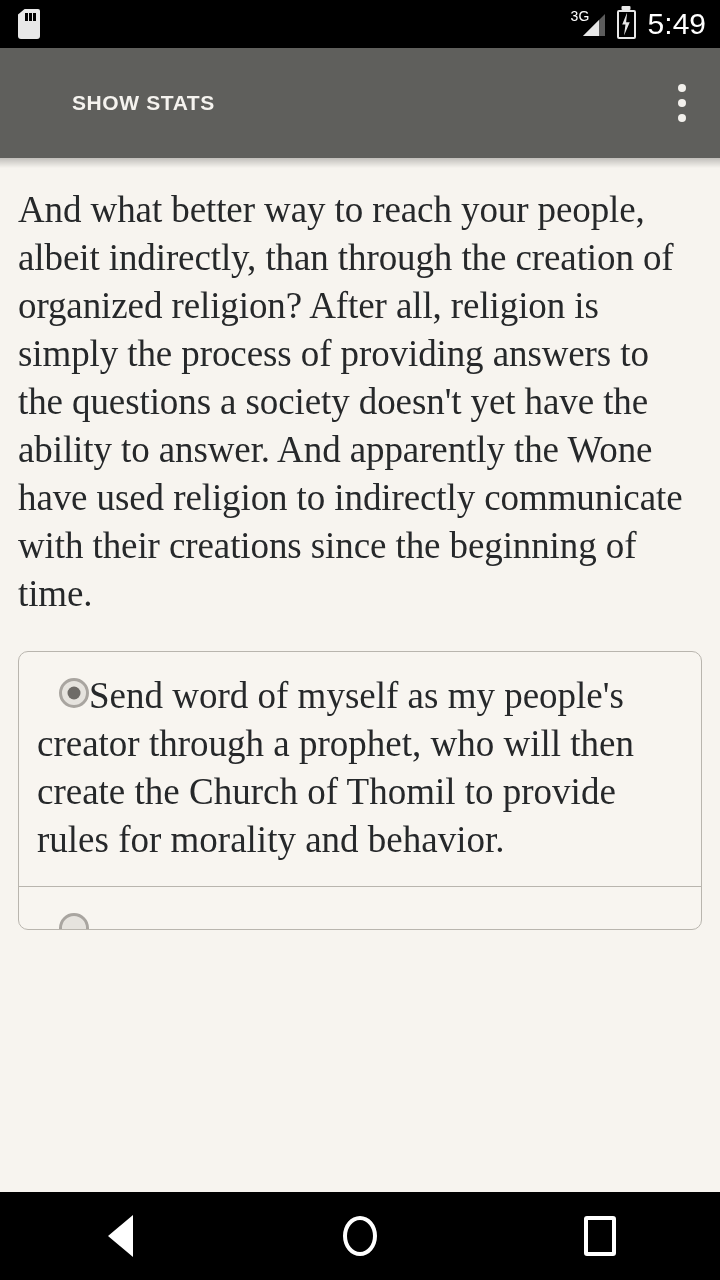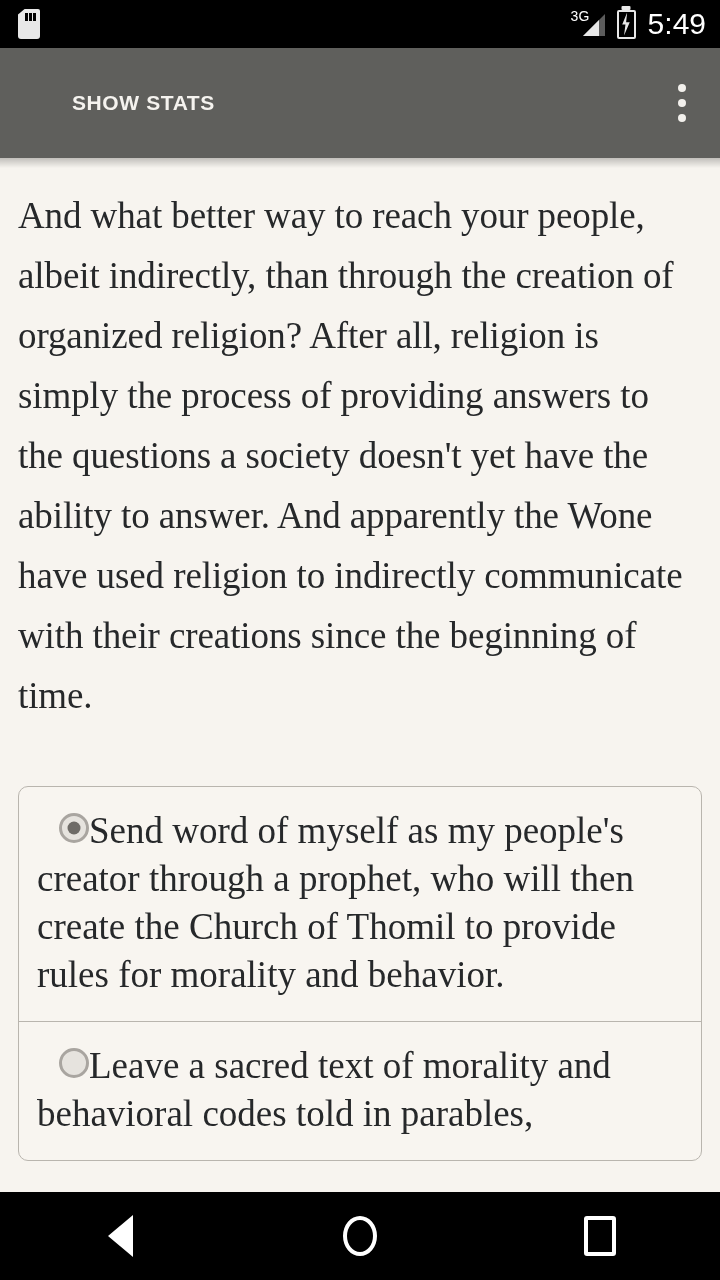--- a/index.html
+++ b/index.html
@@ -177,32 +177,32 @@
     width: 720px;
     height: 1034px;
     background: #f7f4ef;
     overflow: hidden;
     box-sizing: border-box;
     padding: 28px 18px 0 18px;
   }
   .story-p {
     font-family: "Liberation Serif", serif;
     font-size: 37px;
-    line-height: 60px;
+    line-height: 48px;
     color: #26282a;
     margin: 0;
     letter-spacing: -0.1px;
   }
   .story-p + .story-p {
     margin-top: 48px;
   }
 
   
   .options-card {
-    margin-top: 60px;
+    margin-top: 33px;
     border: 1.5px solid #b9b5ae;
     border-radius: 10px;
     background: #f8f5f0;
     overflow: hidden;
   }
   .option-row {
     display: block;
     padding: 20px 22px 22px 18px;
     position: relative;
   }
@@ -312,21 +312,20 @@
   <div class="content">
     <p class="story-p">And what better way to reach your people, albeit indirectly, than through the creation of organized religion? After all, religion is simply the process of providing answers to the questions a society doesn't yet have the ability to answer. And apparently the Wone have used religion to indirectly communicate with their creations since the beginning of time.</p>
 
     <div class="options-card">
       <div class="option-row">
         <span class="radio checked"></span>
         <p class="option-text">Send word of myself as my people's creator through a prophet, who will then create the Church of Thomil to provide rules for morality and behavior.</p>
       </div>
       <div class="option-row">
         <span class="radio"></span>
-        <p class="option-text">Leave a sacred text of morality and behavioral codes told in parables,</p>
       </div>
     </div>
   </div>
 
   <div class="nav-bar">
     <div class="nav-btn">
       <span class="nav-back"></span>
     </div>
     <div class="nav-btn">
       <span class="nav-home"></span>

